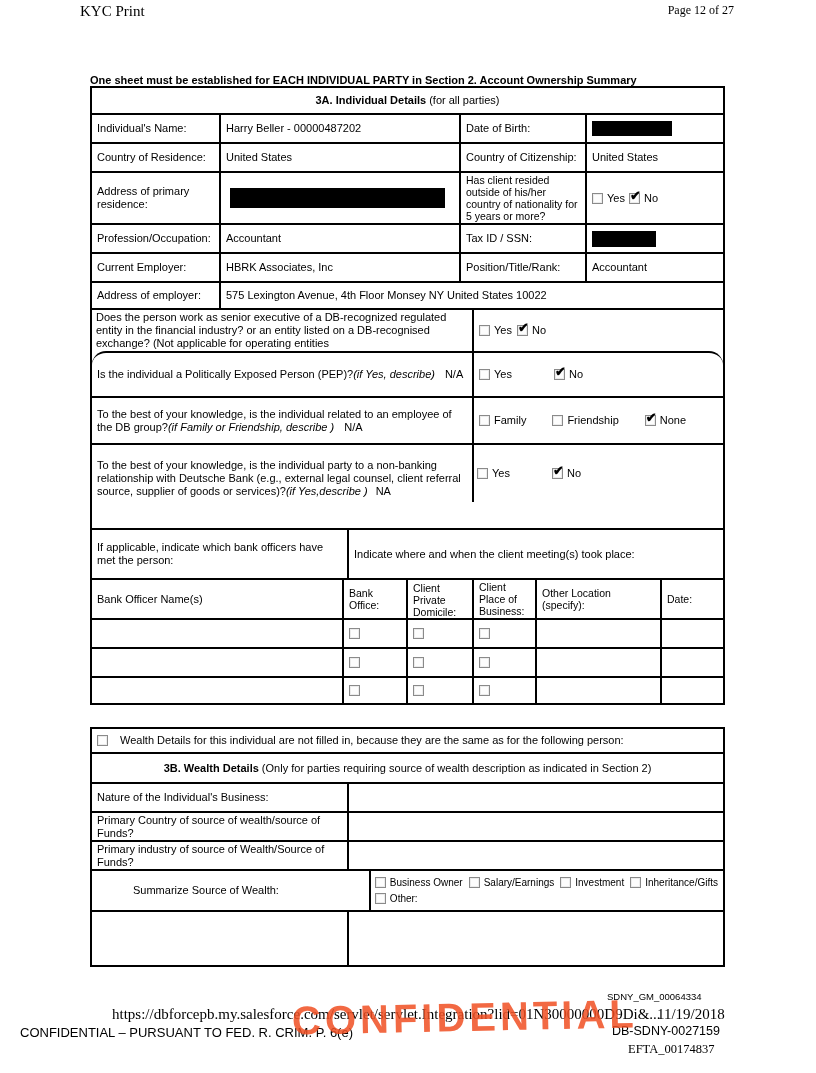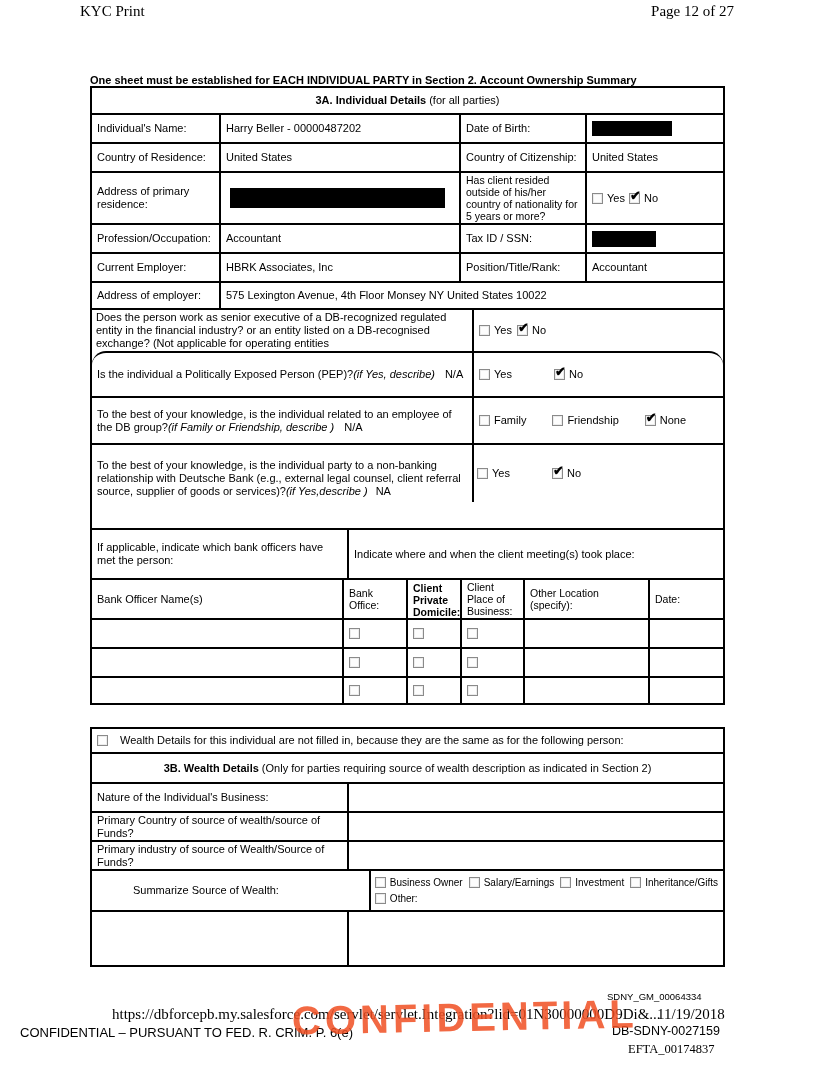--- a/index.html
+++ b/index.html
@@ -5,21 +5,21 @@
   html,body { margin:0; padding:0; background:#fff; }
   * { box-sizing:border-box; }
   .page {
     position:relative; width:816px; height:1073px; background:#ffffff;
     font-family:"Liberation Sans", sans-serif; color:#000; overflow:hidden;
   }
   .serif { font-family:"Liberation Serif", serif; }
 
   
   .hdr-title { position:absolute; left:80px; top:3px; font-size:15px; }
-  .hdr-page  { position:absolute; right:82px; top:3px; font-size:15px; }
+  .hdr-page  { position:absolute; right:82px; top:3px; font-size:12px; }
 
   .instruction {
     position:absolute; left:90px; top:74px; width:640px;
     font-size:11px; font-weight:bold;
   }
 
   
   .tbl { position:absolute; left:90px; width:635px; border:2px solid #000; background:#fff; }
   .tr { display:flex; border-top:2px solid #000; align-items:stretch; }
   .tr.first { border-top:none; }
@@ -28,21 +28,21 @@
   .td.cfirst { border-left:none; }
   .center { justify-content:center; text-align:center; }
   .b { font-weight:bold; }
   .i { font-style:italic; }
 
   
   .w1 { width:127px; } .w2 { width:240px; } .w3 { width:126px; } .w4 { flex:1; }
   .wq { width:380px; } .wa { flex:1; }
 
   
-  .o1 { width:250px; } .o2 { width:64px; } .o3 { width:54px;font-weight:bold; }
+  .o1 { width:250px; } .o2 { width:64px; } .o3 { width:66px; }
   .o4 { width:63px; } .o5 { width:125px; } .o6 { flex:1; }
 
   
   .bl { width:255px; } .bv { flex:1; }
 
   
   .cb { width:11px; height:11px; border:1px solid #8a8a8a; background:#fdfdfd;
         display:inline-block; position:relative; flex:none;
         box-shadow:inset 0 0 0 1px #ececec; }
   .cb.checked::after { content:"\2714"; position:absolute; left:0px; top:-5px;

